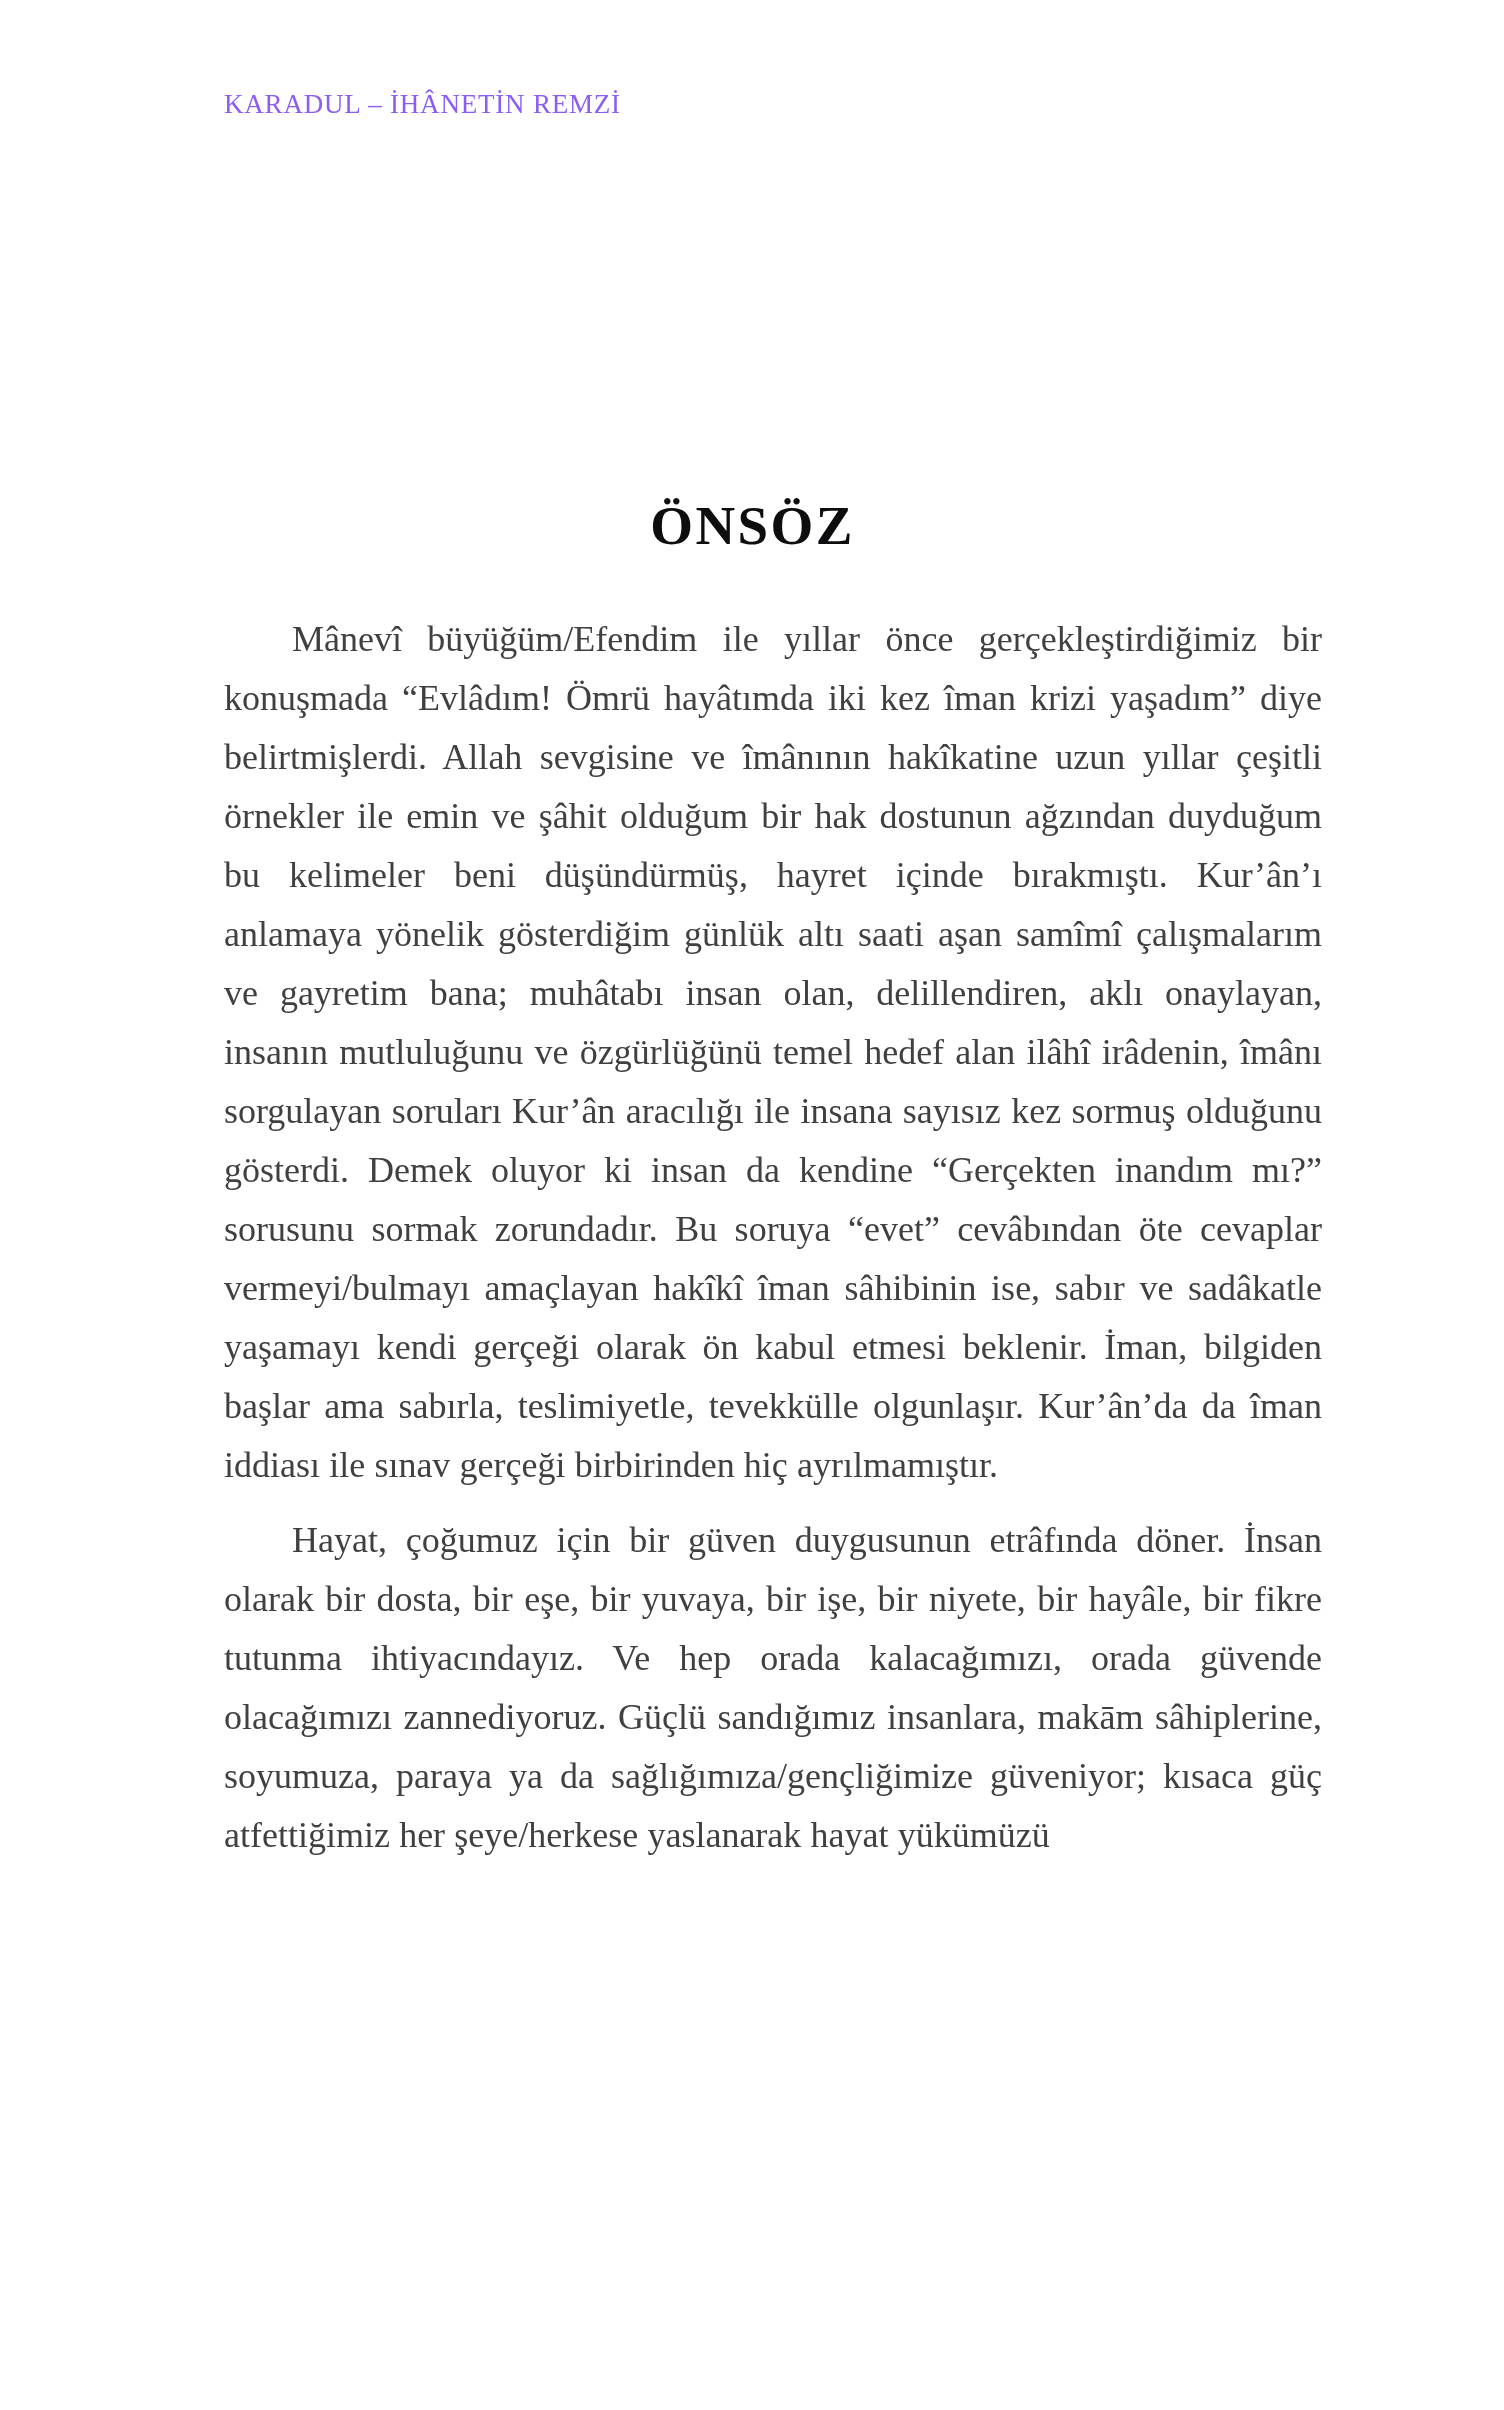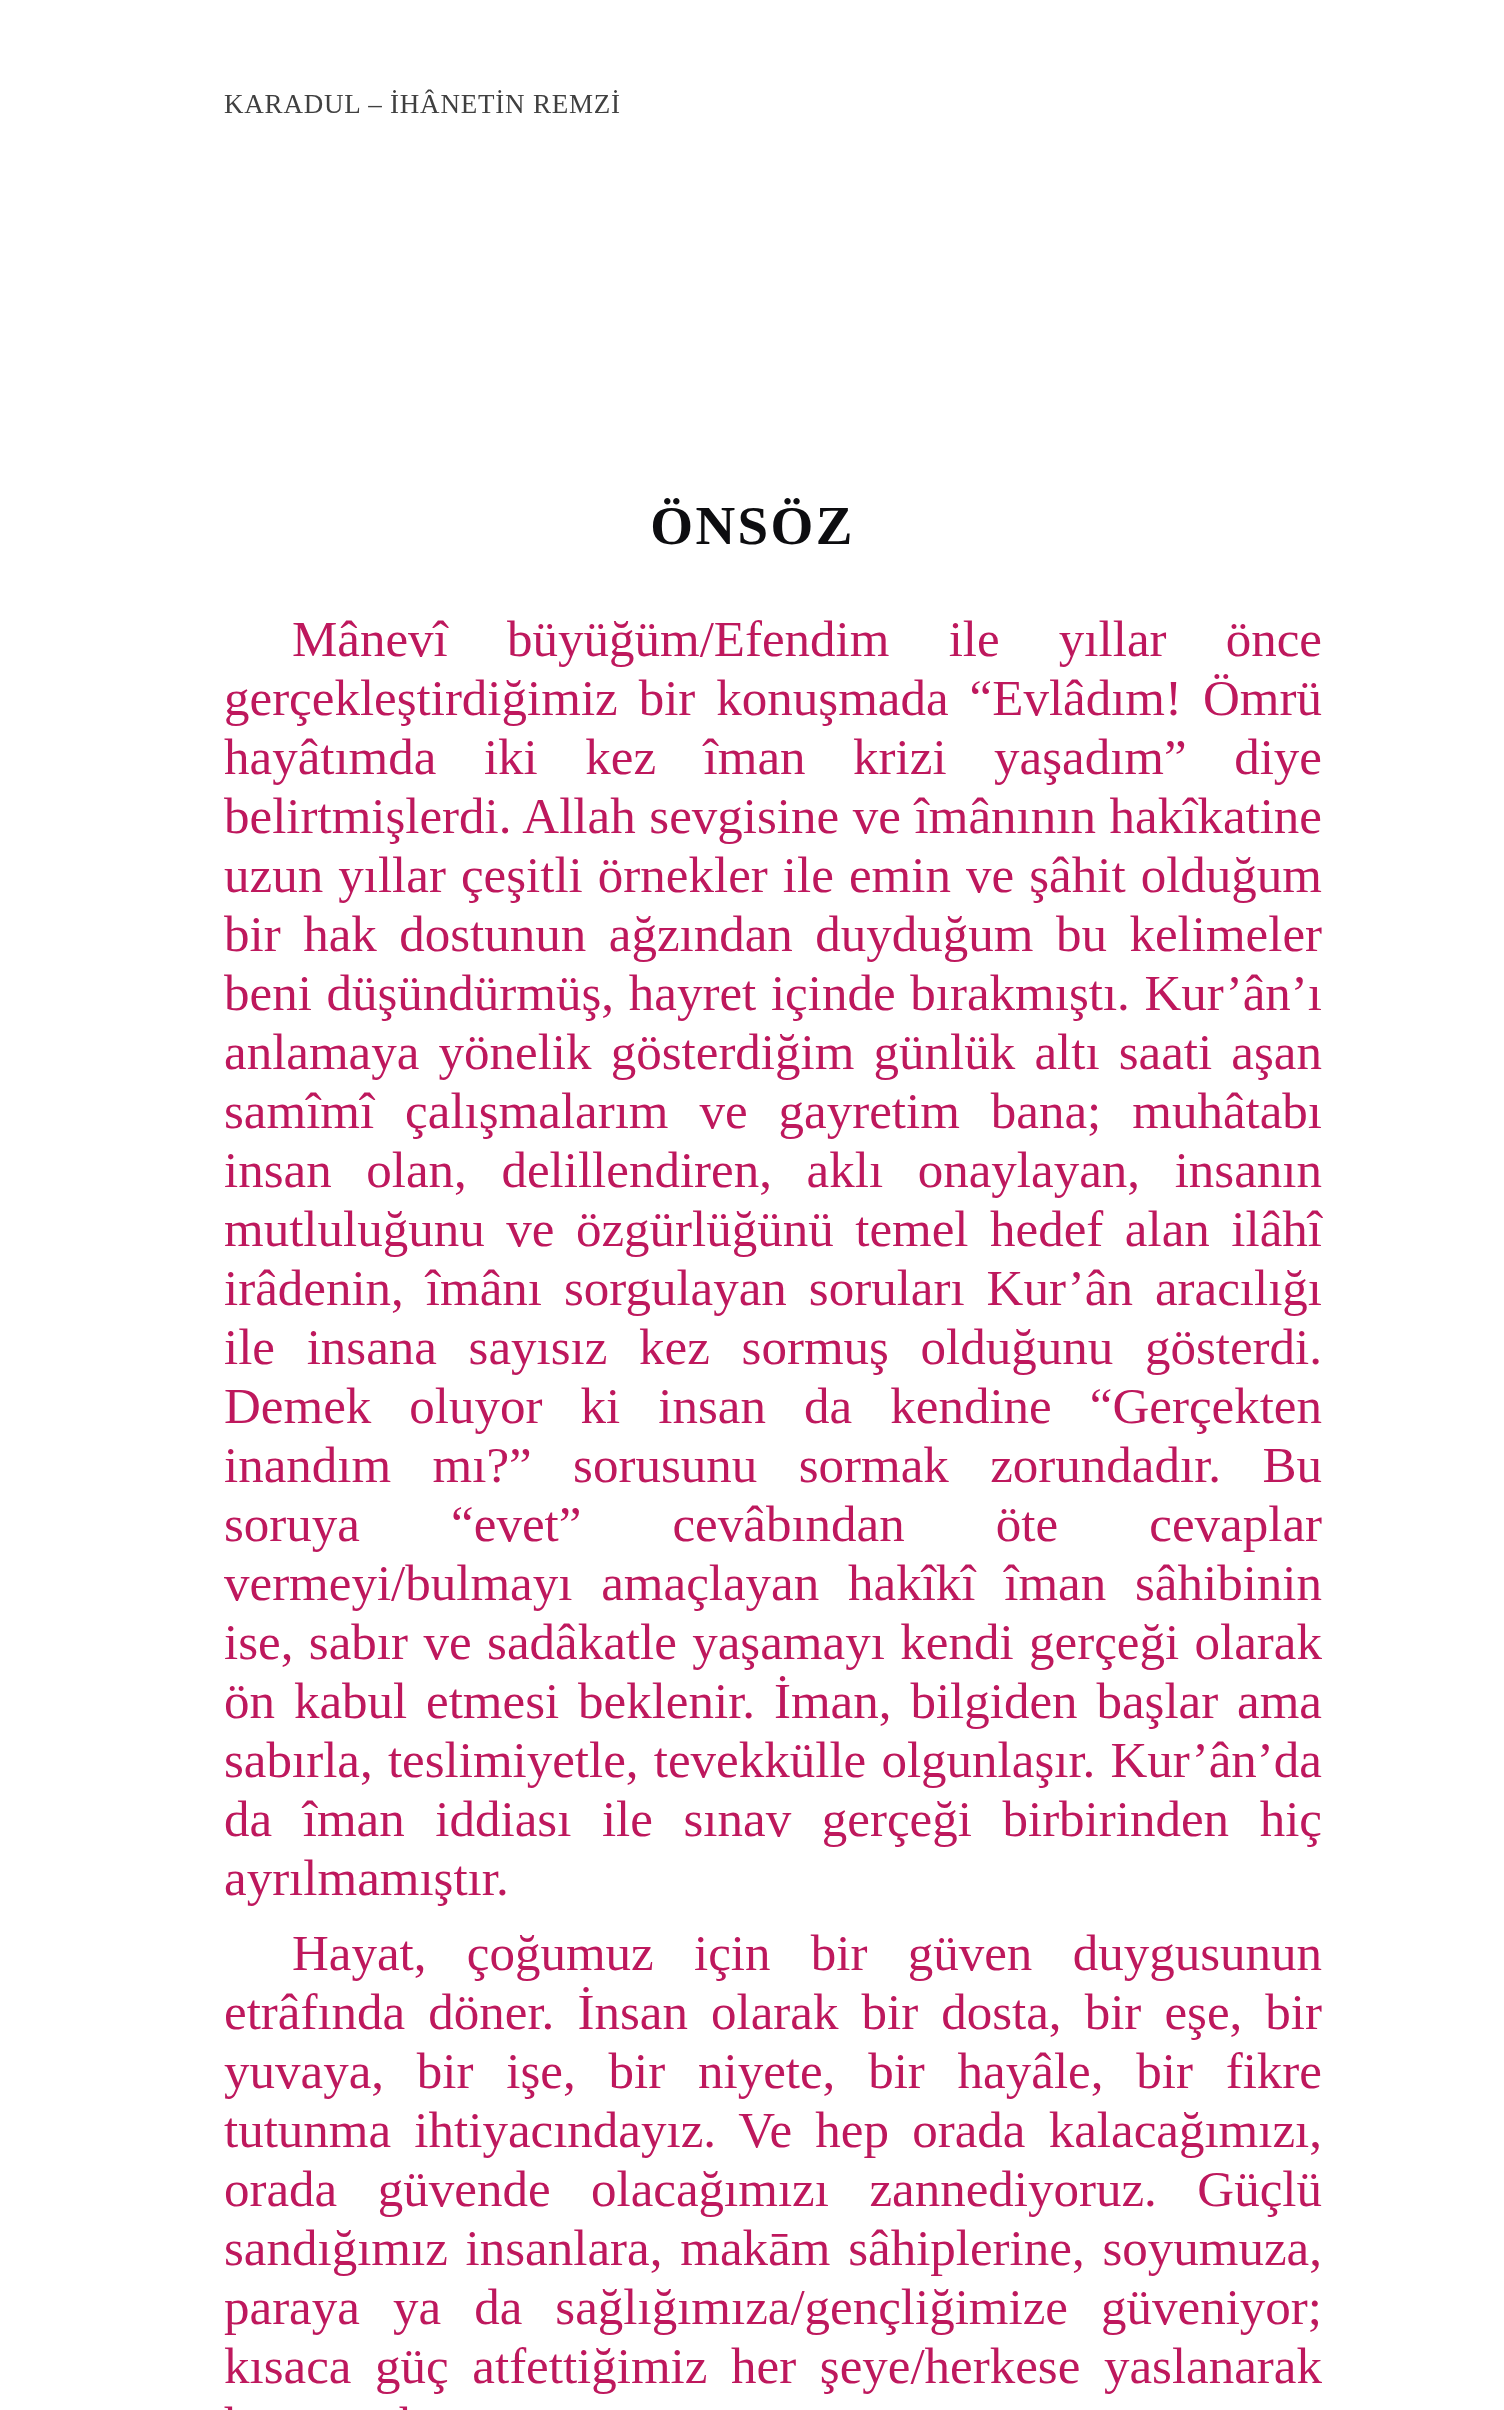--- a/index.html
+++ b/index.html
@@ -23,21 +23,21 @@
     box-sizing: border-box;
   }
 
   
   .running-header {
     position: absolute;
     left: 224px;
     top: 89px;
     font-size: 27px;
     letter-spacing: 0.8px;
-    color: #404040;
+    color: #8b5cf6;
     font-variant: small-caps;
     text-transform: uppercase;
     white-space: nowrap;
   }
   .running-header .hdr-text {
     font-size: 27px;
   }
 
   
   .section-title {
@@ -55,26 +55,26 @@
   
   .body-block {
     position: absolute;
     left: 224px;
     top: 610px;
     width: 1098px;
   }
 
   .para {
     margin: 0;
-    font-size: 51px;
+    font-size: 36px;
     line-height: 59px;
     text-align: justify;
     text-justify: inter-word;
     text-indent: 68px;
-    color: #be185d;
+    color: #404040;
     -webkit-hyphens: none;
     hyphens: none;
     word-spacing: 0.2px;
   }
   .para + .para {
     margin-top: 16px;
   }
 
   
   .para:last-child {

